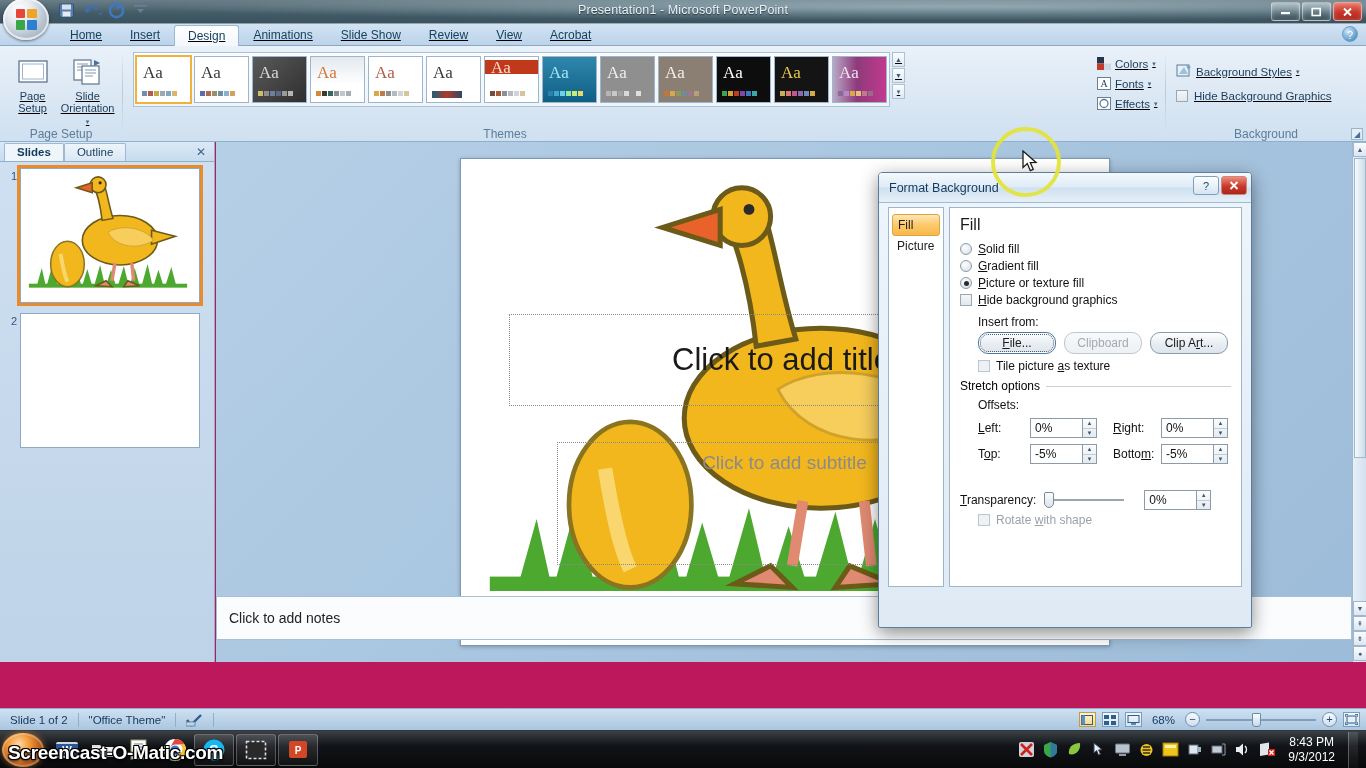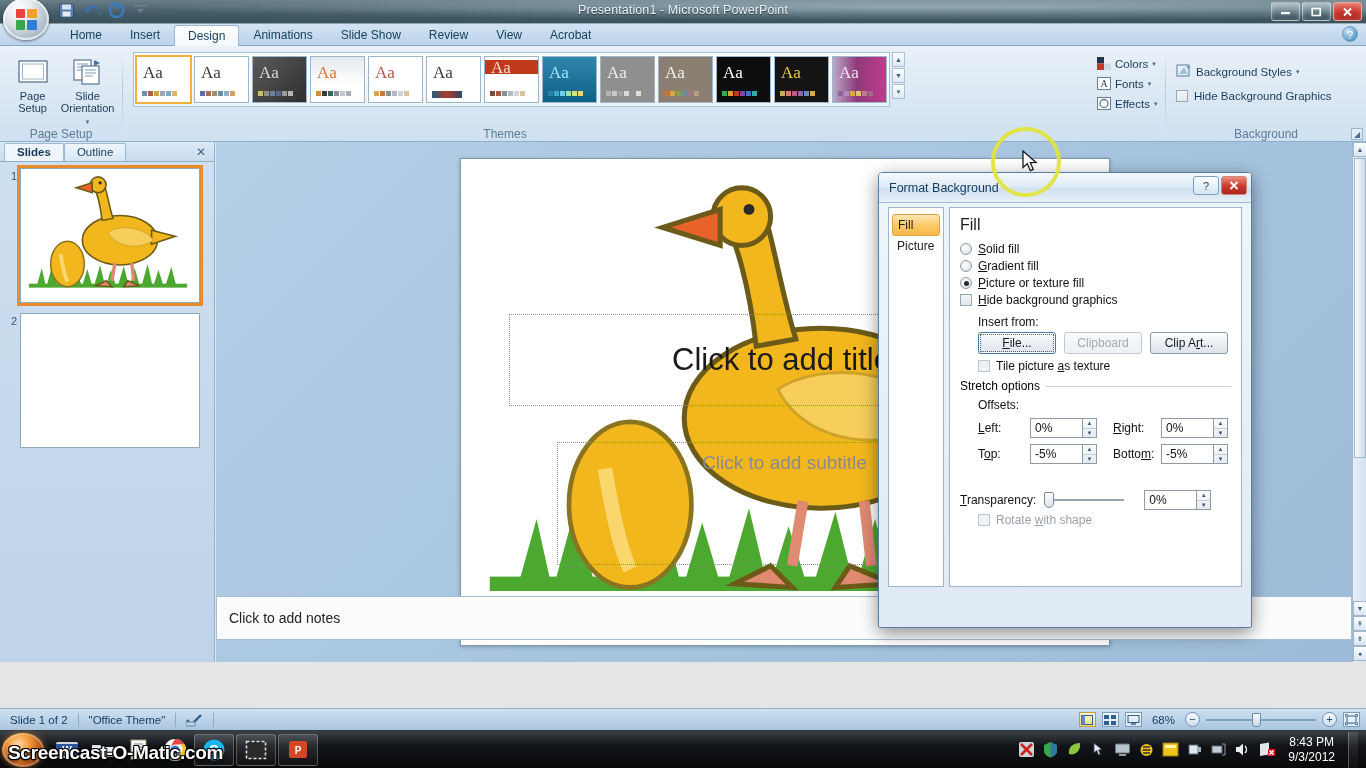--- a/index.html
+++ b/index.html
@@ -19,21 +19,22 @@
     position:absolute; inset:0;
     background:
       radial-gradient(circle at 78% 10%, rgba(150,175,185,.55), rgba(0,0,0,0) 45%),
       radial-gradient(circle at 25% 4%, rgba(120,145,160,.30), rgba(0,0,0,0) 40%),
       linear-gradient(160deg,#2c3d44 0%, #16232a 45%, #0d171c 100%);
   }
 
   
   .ppt {
     position:absolute; left:0; top:0; width:1366px; height:730px;
-    background:#e5e5e5;
+    background:#be185d;
+    text-decoration:underline;
   }
 
   
   .titlebar {
     position:relative; height:24px;
     background:
       linear-gradient(180deg, rgba(255,255,255,.16), rgba(255,255,255,0) 60%),
       radial-gradient(ellipse at 70% 30%, rgba(190,215,225,.55), rgba(0,0,0,0) 60%),
       linear-gradient(180deg,#4c6570,#3b535e);
     border-bottom:1px solid rgba(255,255,255,.25);
@@ -296,21 +297,21 @@
     width:34px; height:21px; border:1px solid #8e9aa6; border-radius:2px;
     background:linear-gradient(180deg,#fafcfd,#e2e9f0);
     display:flex; align-items:center; justify-content:space-between; padding:0 3px;
   }
   .texture-swatch {
     width:17px; height:15px; border:1px solid #7d7260;
     background:
       radial-gradient(circle at 30% 30%, #cdbf93, #8f7f55 60%, #5d5232 100%);
   }
   .btn {
-    border:1px solid #8a9aa9; border-radius:3px; font-size:12px; color:#1b1b1b;
+    border:1px solid #8a9aa9; border-radius:10px; font-size:12px; color:#1b1b1b;
     background:linear-gradient(180deg,#fdfefe,#e7edf3 55%,#dde5ec);
     height:22px; display:flex; align-items:center; justify-content:center;
   }
   .btn.focus { border:1px solid #4b79a8; box-shadow:0 0 0 1px #fff inset; outline:1px dotted #5c5c5c; outline-offset:-3px; }
   .btn.dis { color:#a3a9af; background:linear-gradient(180deg,#f7f9fb,#eef1f4); border-color:#bfc7cf; }
   .btn-row { display:flex; gap:8px; margin-top:3px; }
 
   .sec-label { font-size:12px; color:#111; margin-top:8px; }
   .fieldset-line { display:flex; align-items:center; gap:6px; margin-top:6px; }
   .fieldset-line .ln { flex:1; height:1px; background:#c8d2db; }

